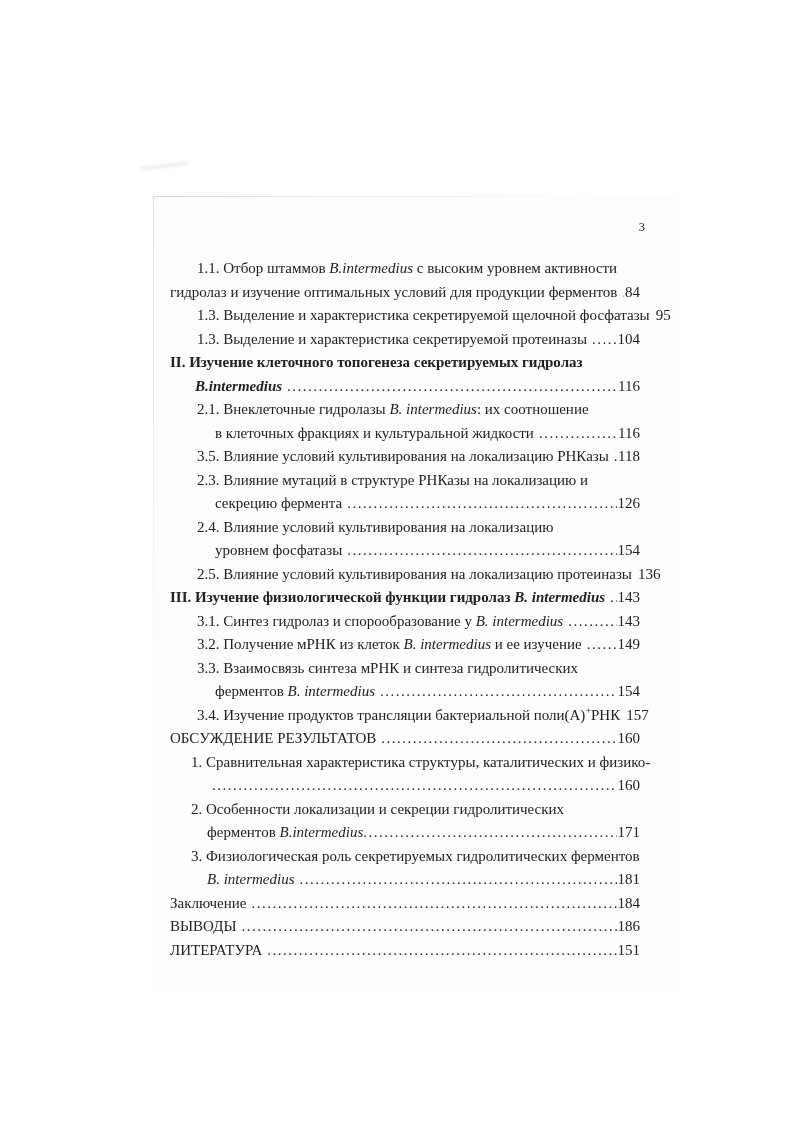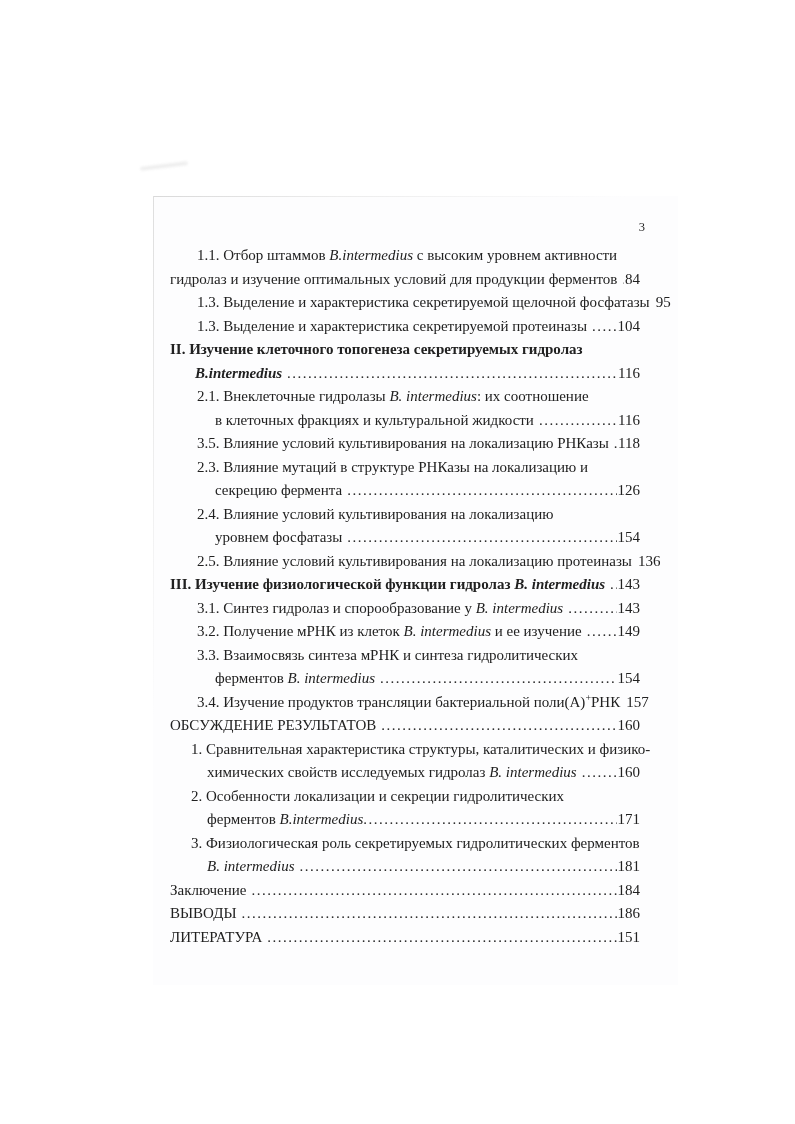--- a/index.html
+++ b/index.html
@@ -33,21 +33,21 @@
     background:#dcdcdc;opacity:.45;filter:blur(1px);
     transform:rotate(-7deg);border-radius:2px;
   }
   .pagenum{
     text-align:right;
     padding:24px 33px 0 0;
     height:14px;line-height:14px;
     font-size:12.5px;
   }
   .toc{
-    margin-top:10px;
+    margin-top:23px;
     padding:0 38px 0 17px;
     font-size:15px;
   }
   .row{
     display:flex;align-items:baseline;
     height:23.5px;line-height:23.5px;
     white-space:nowrap;
   }
   .row.b .txt{font-weight:bold;}
   .i0{padding-left:0;}
@@ -166,21 +166,20 @@
         </div>
         <div class="row i0">
           <span class="txt"><span>ОБСУЖДЕНИЕ РЕЗУЛЬТАТОВ</span></span>
           <span class="leader">....................................................................................................................................................................................................................................................................</span>
           <span class="pg">160</span>
         </div>
         <div class="row i4">
           <span class="txt"><span>1. Сравнительная характеристика структуры, каталитических и физико-</span></span>
         </div>
         <div class="row i5">
-          <span class="txt"><span>химических свойств исследуемых гидролаз </span><span style="font-style: italic;">B. intermedius</span></span>
           <span class="leader">....................................................................................................................................................................................................................................................................</span>
           <span class="pg">160</span>
         </div>
         <div class="row i4">
           <span class="txt"><span>2. Особенности локализации и секреции гидролитических</span></span>
         </div>
         <div class="row i5">
           <span class="txt"><span>ферментов </span><span style="font-style: italic;">B.intermedius</span></span>
           <span class="leader nogap">....................................................................................................................................................................................................................................................................</span>
           <span class="pg">171</span>

